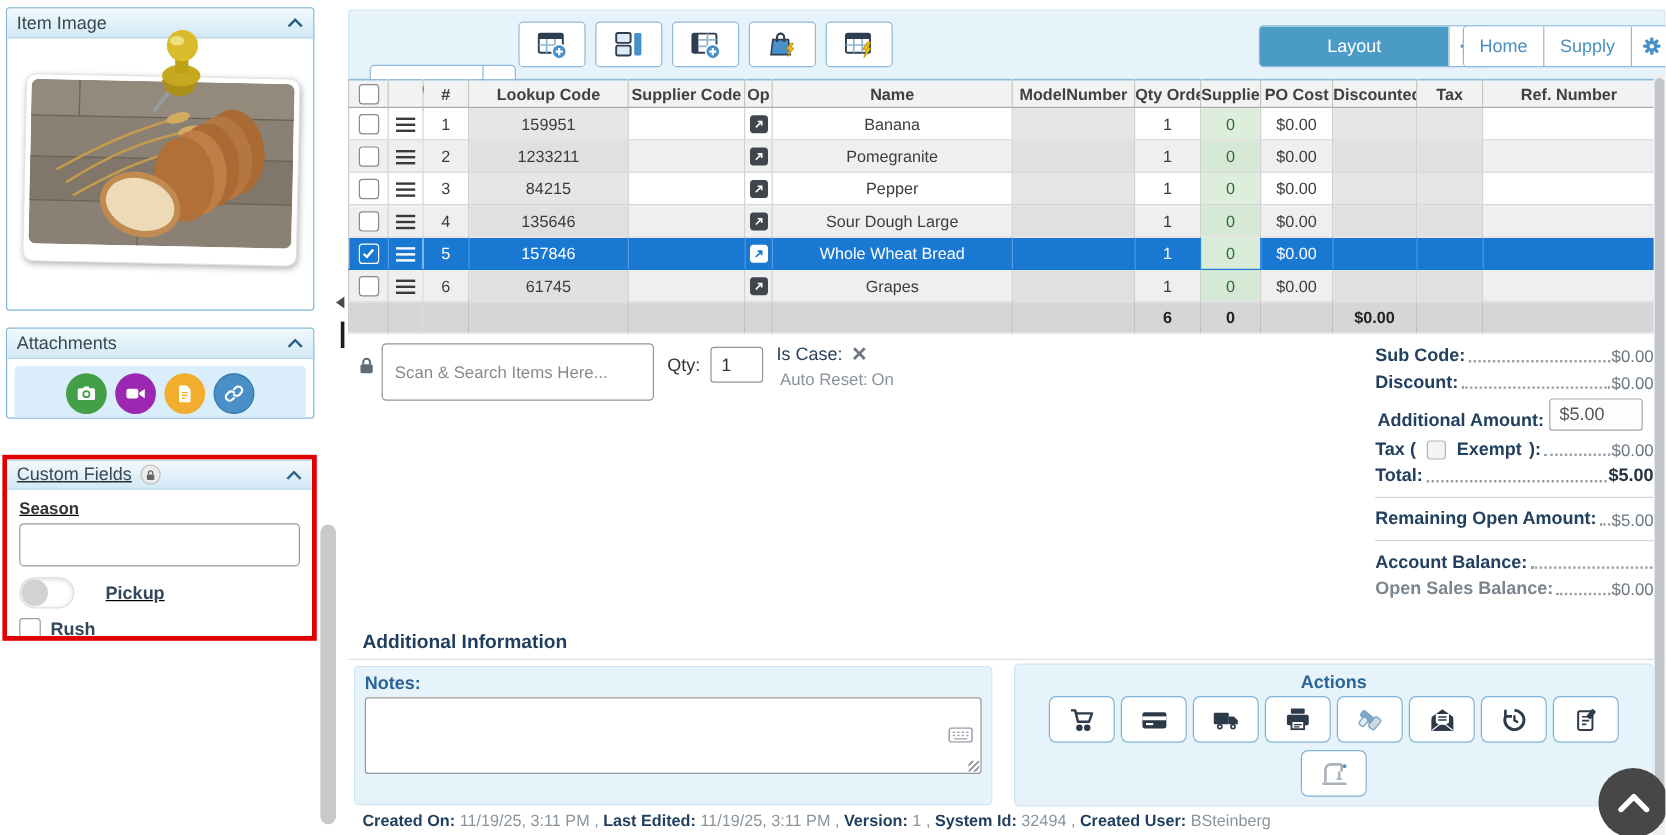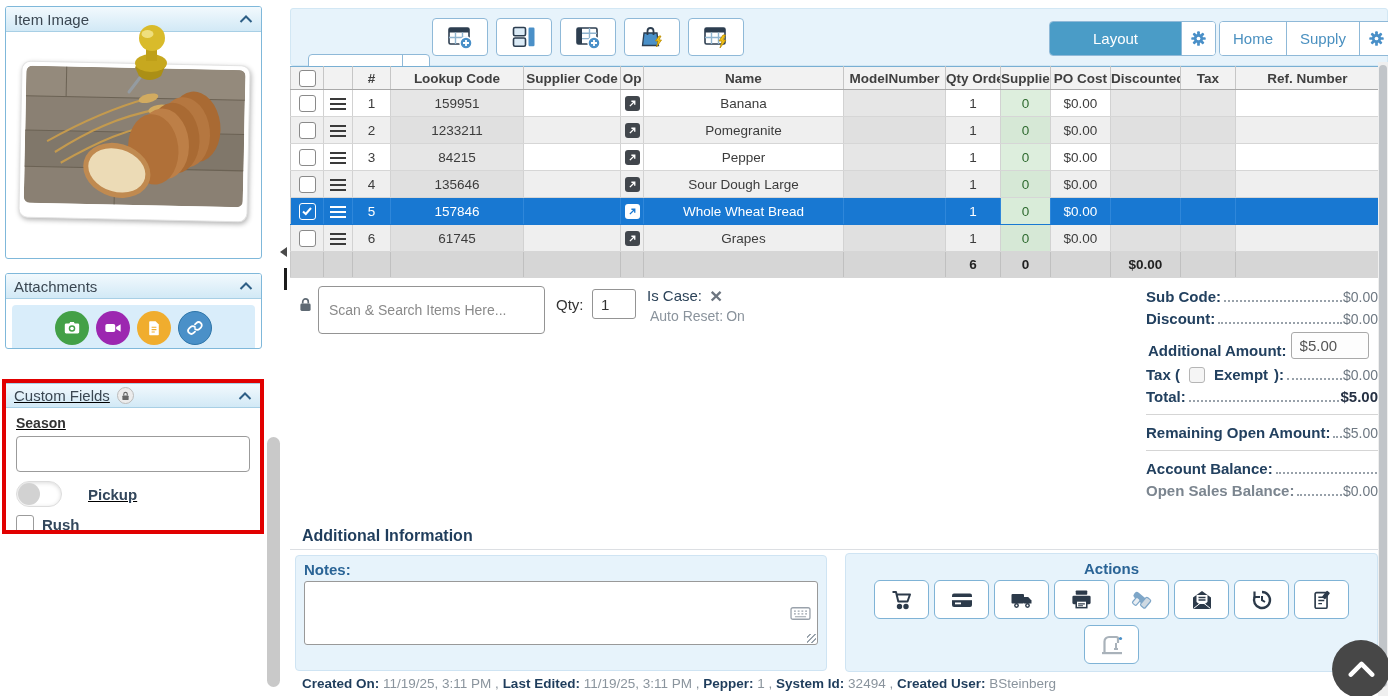--- a/index.html
+++ b/index.html
@@ -52,21 +52,21 @@
   .toolbar {position:absolute;left:290px;top:8px;width:1098px;height:58px;background:#e7f3fb;
     border:1px solid #d2e7f4;border-radius:3px;}
   .checkall {position:absolute;left:17px;top:9px;height:38px;display:flex;background:#fff;
     border:1px solid #8fb9d8;border-radius:4px;overflow:hidden;cursor:pointer;margin-top:36px;}
   .checkall .lbl {padding:0 15px;font-size:15px;color:#3b4a5a;display:flex;align-items:center;}
   .checkall .caret {width:27px;border-left:1px solid #8fb9d8;display:flex;align-items:center;justify-content:center;}
   .caret i {border-left:5px solid transparent;border-right:5px solid transparent;border-top:6px solid #3b4a5a;}
   .tb-btn {position:absolute;top:9px;width:56px;height:38px;background:#fff;border:1px solid #8fb9d8;
     border-radius:4px;display:flex;align-items:center;justify-content:center;cursor:pointer;}
   .grp {position:absolute;display:flex;border:1px solid #8fb9d8;border-radius:4px;overflow:hidden;background:#fff;height:35px;top:12px;}
-  .seg-primary {background:#4a9cc7;color:#fff;font-size:15px;display:flex;align-items:center;justify-content:center;width:131px;cursor:pointer;}
+  .seg-primary {background:#4a9cc7;color:#fff;font-size:15px;display:flex;align-items:center;justify-content:center;width:157px;cursor:pointer;}
   .seg-gear {width:34px;display:flex;align-items:center;justify-content:center;background:#fff;cursor:pointer;}
   .seg-link {color:#4a90c0;font-size:15px;padding:0 13px;display:flex;align-items:center;background:#fff;cursor:pointer;}
   .bl {border-left:1px solid #8fb9d8;}
 
   
   .grid-table {position:absolute;left:290px;top:66px;width:1089px;border-collapse:collapse;table-layout:fixed;
     font-size:13.5px;color:#3c3c3c;border-top:1px solid #79afd3;border-left:1px solid #c9c9c9;}
   .grid-table th {height:23px;background:#f2f2f2;border-right:1px solid #c6c6c6;border-bottom:1px solid #a9a9a9;
     font-size:13.5px;font-weight:bold;color:#404040;overflow:hidden;white-space:nowrap;text-align:center;}
   .grid-table td {height:27px;border-right:1px solid #d2d2d2;border-bottom:1px solid #d6d6d6;
@@ -737,21 +737,21 @@
           <rect x="15" y="16" width="4" height="2" fill="#a9b2ba"></rect>
           <circle cx="21.5" cy="6.5" r="1.6" fill="#4a90c8"></circle>
         </svg>
       </button>
     </div>
   </div>
 
   <div class="footer">
     <b>Created On:</b>
     <span>11/19/25, 3:11 PM</span><span class="sep"> , </span><b>Last Edited:</b>
-    <span>11/19/25, 3:11 PM</span><span class="sep"> , </span><b>Pepper:</b>
+    <span>11/19/25, 3:11 PM</span><span class="sep"> , </span><b>Version:</b>
     <span>1</span><span class="sep"> , </span><b>System Id:</b>
     <span>32494</span><span class="sep"> , </span><b>Created User:</b>
     <span>BSteinberg</span>
   </div>
 
   <div class="page-scroll">
       <div class="thumb"></div>
     </div>
   <button class="scroll-top">
     <svg width="27" height="16" viewBox="0 0 24 14">

